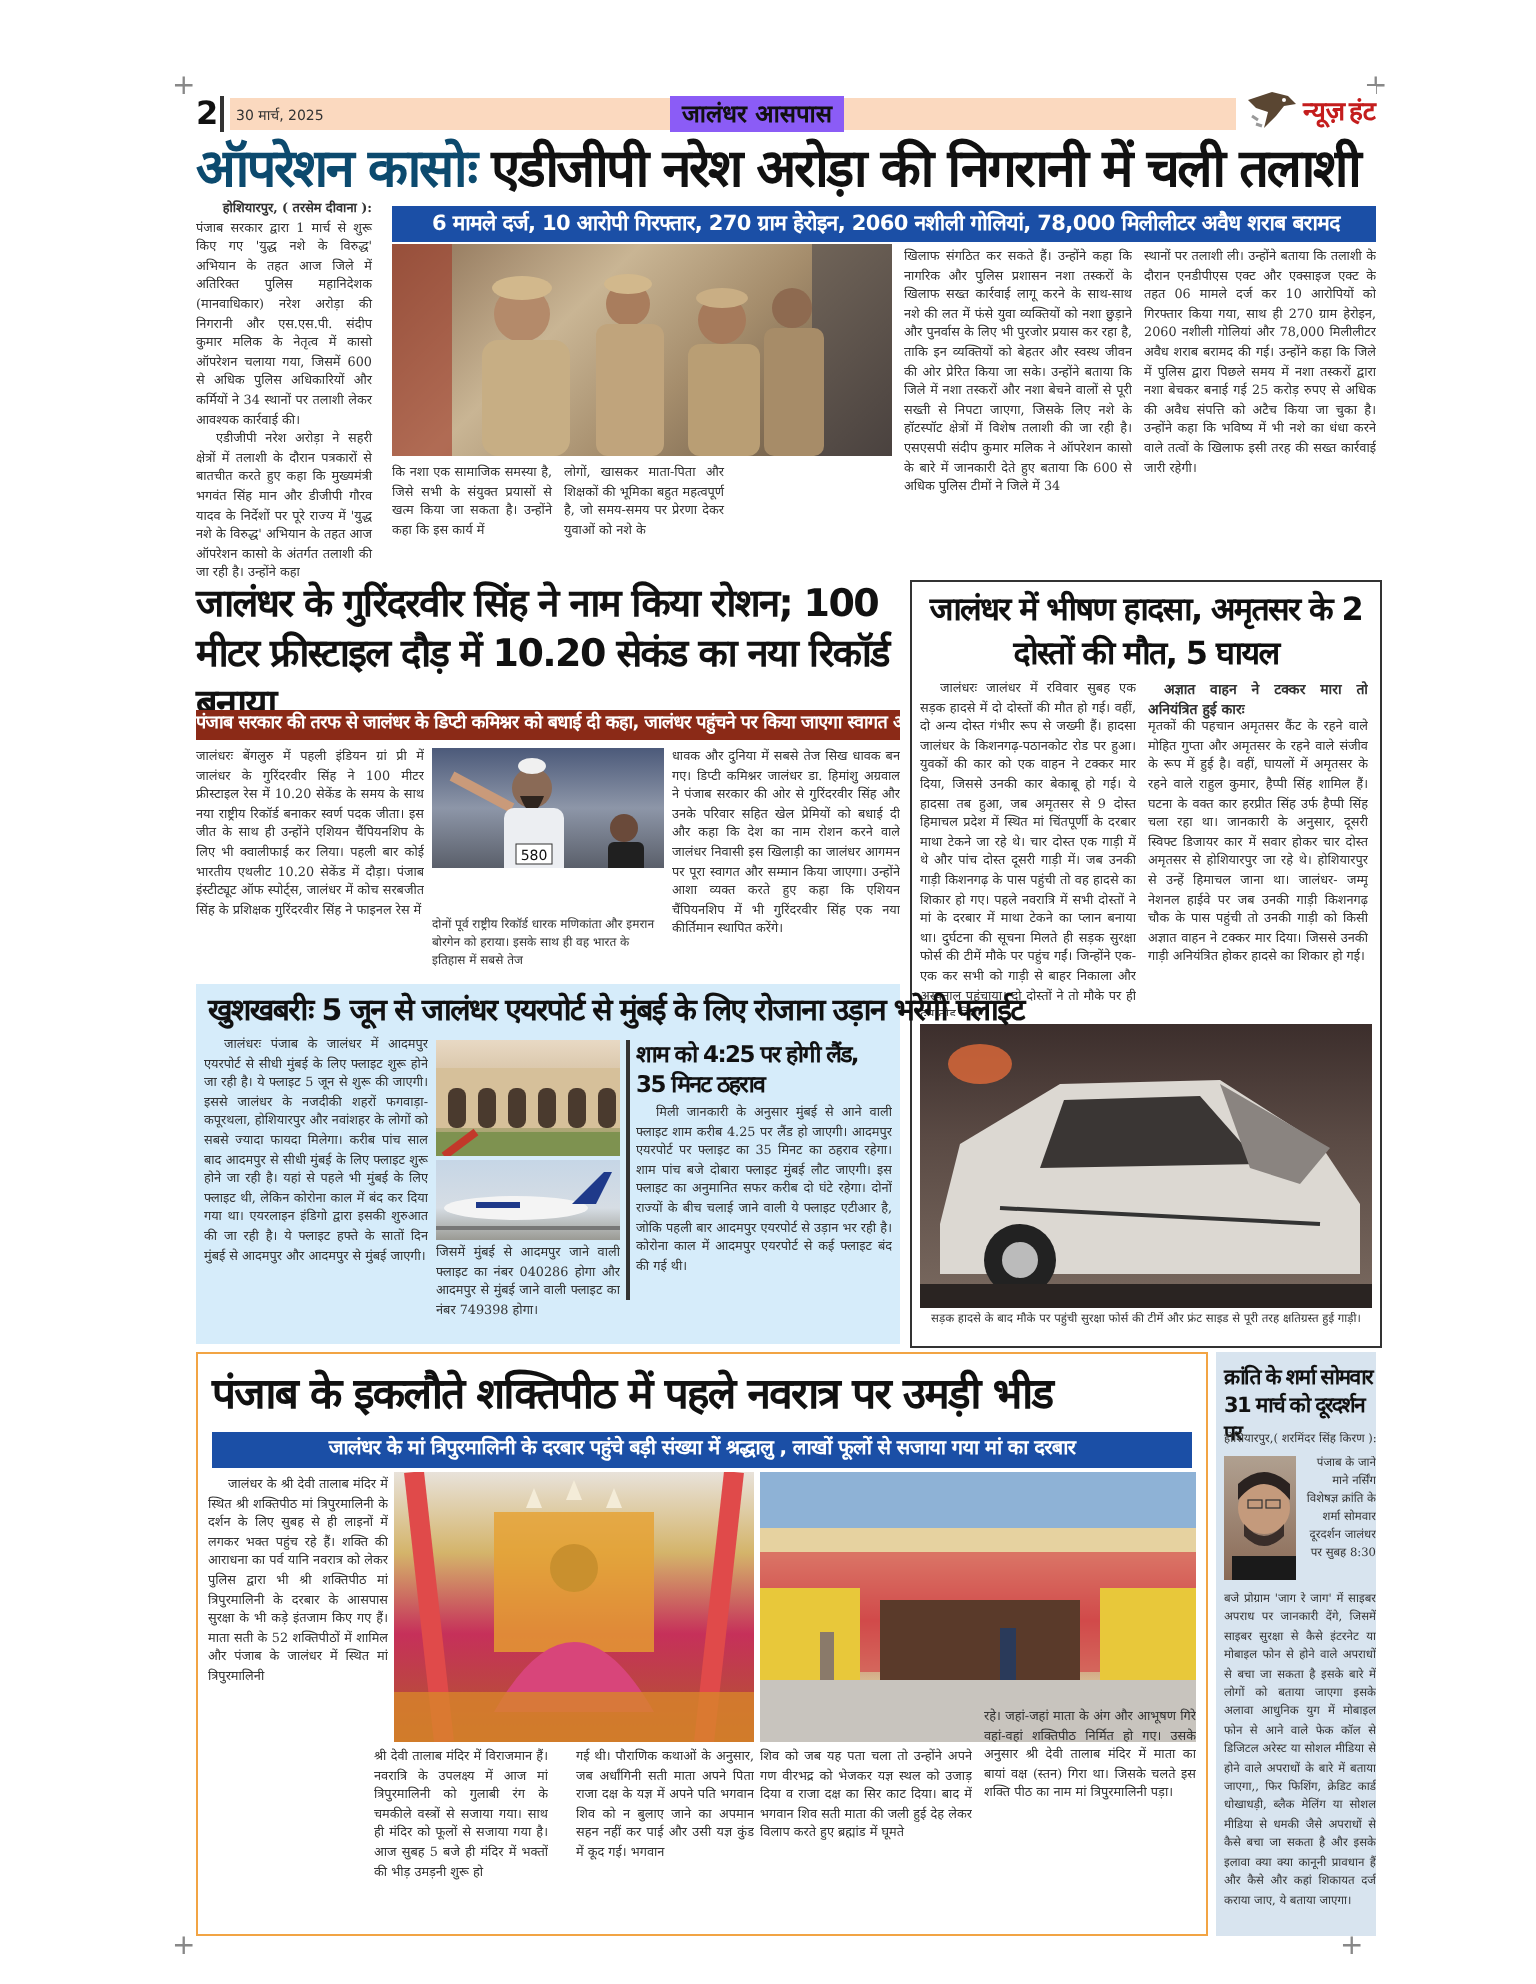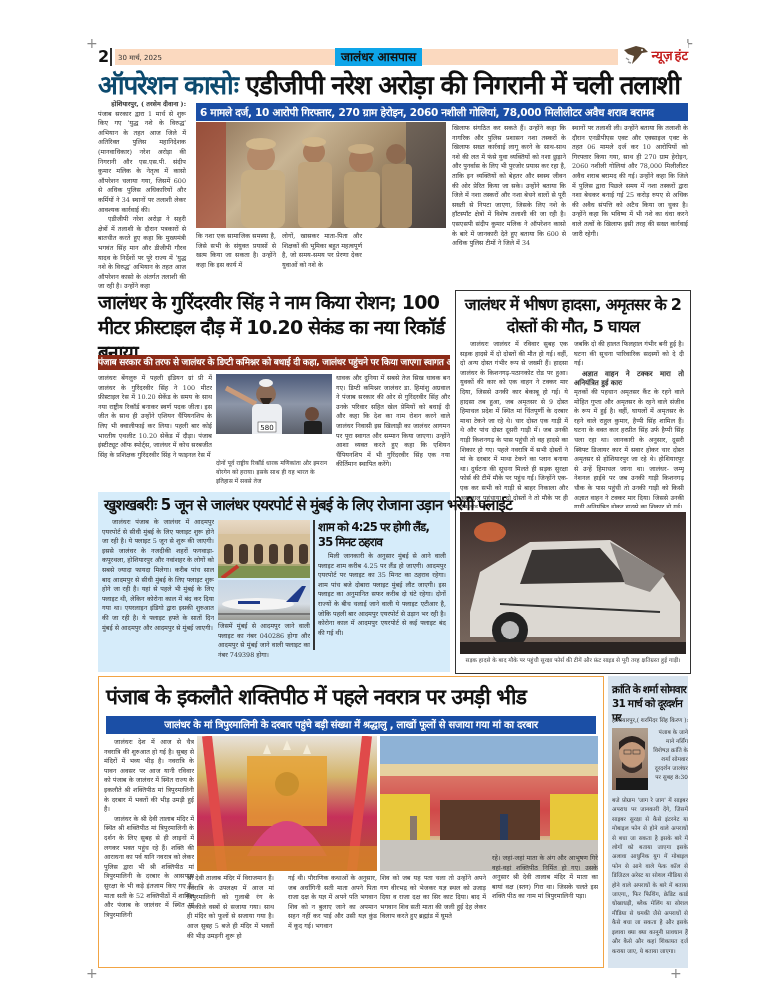--- a/index.html
+++ b/index.html
@@ -4,30 +4,30 @@
 <style>
 *{box-sizing:border-box;margin:0;padding:0}
 body{width:768px;height:992px;background:#fff;font-family:"DejaVu Serif",serif;color:#222;position:relative;overflow:hidden}
 .abs{position:absolute}
 .crop{position:absolute;color:#888;font-size:14px;font-family:"DejaVu Sans",sans-serif;line-height:1}
 
 .hdr{left:98px;top:48px;width:590px;height:18px;display:flex;align-items:center}
 .pgno{font-family:"DejaVu Sans",sans-serif;font-weight:bold;font-size:16px;color:#111;width:14px;border-right:2px solid #333;height:18px;line-height:18px}
 .hbar{flex:1;height:16px;background:#fbd9bf;display:flex;align-items:center;margin-left:3px;position:relative}
 .hdate{font-size:7px;color:#333;padding-left:3px;font-family:"DejaVu Sans",sans-serif}
-.hsec{position:absolute;left:220px;top:-1px;background:#0ea5e9;padding:0 6px;height:18px;line-height:18px;font-family:"DejaVu Sans",sans-serif;font-weight:bold;font-size:12px;color:#111}
+.hsec{position:absolute;left:220px;top:-1px;background:#8b5cf6;padding:0 6px;height:18px;line-height:18px;font-family:"DejaVu Sans",sans-serif;font-weight:bold;font-size:12px;color:#111}
 .logo{position:absolute;right:0;top:-6px;height:24px;background:#fff;padding-left:4px;display:flex;align-items:center;gap:2px;font-family:"DejaVu Sans",sans-serif;font-weight:bold;font-size:13px}
 .logo .l1{color:#c41d1d}.logo .l2{color:#c41d1d}
 .bird{width:28px;height:22px;position:relative}
 
 .h1{left:98px;top:68px;width:590px;font-family:"DejaVu Sans",sans-serif;font-weight:bold;font-size:26px;line-height:34px;color:#111;white-space:nowrap;letter-spacing:-1.2px}
 .h1 .pink{color:#0c4a6e}
 .body{font-size:6.4px;line-height:9.6px;color:#333;text-align:justify}
 .byline{font-weight:bold}
-.subbar{background:#1b4fa6;color:#fff;font-family:"DejaVu Sans",sans-serif;font-weight:bold;font-size:10.5px;height:18px;line-height:18px;white-space:nowrap;overflow:hidden;padding-left:4px;letter-spacing:-0.3px}
+.subbar{background:#1b4fa6;color:#fff;font-family:"DejaVu Sans",sans-serif;font-weight:bold;font-size:10.5px;height:18px;line-height:18px;white-space:nowrap;overflow:hidden;padding-left:20px;letter-spacing:-0.3px}
 .photo{position:absolute;overflow:hidden}
 .h2{font-family:"DejaVu Sans",sans-serif;font-weight:bold;color:#111;letter-spacing:-0.8px}
 .redbar{background:#8b2a17;color:#fff;font-family:"DejaVu Sans",sans-serif;font-weight:bold;font-size:9px;height:15px;line-height:15px;white-space:nowrap;overflow:hidden;text-align:center;letter-spacing:-0.3px}
 .caption{font-size:6px;line-height:9px;color:#333}
 </style>
 </head>
 <body>
 
 <div class="crop" style="left:86px;top:36px">+</div>
 <div class="crop" style="left:682px;top:36px">+</div>
@@ -104,21 +104,20 @@
     <rect x="88" y="47" width="18" height="30" rx="3" fill="#202020"></rect>
   </svg>
 </div>
 <div class="abs caption" style="left:216px;top:458px;width:116px">दोनों पूर्व राष्ट्रीय रिकॉर्ड धारक मणिकांता और इमरान बोरगेन को हराया। इसके साथ ही वह भारत के इतिहास में सबसे तेज</div>
 <div class="abs body" style="left:336px;top:374px;width:114px;height:112px;overflow:hidden">धावक और दुनिया में सबसे तेज सिख धावक बन गए। डिप्टी कमिश्नर जालंधर डा. हिमांशु अग्रवाल ने पंजाब सरकार की ओर से गुरिंदरवीर सिंह और उनके परिवार सहित खेल प्रेमियों को बधाई दी और कहा कि देश का नाम रोशन करने वाले जालंधर निवासी इस खिलाड़ी का जालंधर आगमन पर पूरा स्वागत और सम्मान किया जाएगा। उन्होंने आशा व्यक्त करते हुए कहा कि एशियन चैंपियनशिप में भी गुरिंदरवीर सिंह एक नया कीर्तिमान स्थापित करेंगे।</div>
 
 <div class="abs" style="left:455px;top:290px;width:236px;height:384px;border:1.5px solid #333"></div>
 <div class="abs h2" style="left:462px;top:294px;width:222px;font-size:16px;line-height:22px;text-align:center">जालंधर में भीषण हादसा, अमृतसर के 2 दोस्तों की मौत, 5 घायल</div>
 <div class="abs body" style="left:460px;top:340px;width:108px;height:168px;overflow:hidden;text-indent:10px">जालंधरः जालंधर में रविवार सुबह एक सड़क हादसे में दो दोस्तों की मौत हो गई। वहीं, दो अन्य दोस्त गंभीर रूप से जख्मी हैं। हादसा जालंधर के किशनगढ़-पठानकोट रोड पर हुआ। युवकों की कार को एक वाहन ने टक्कर मार दिया, जिससे उनकी कार बेकाबू हो गई। ये हादसा तब हुआ, जब अमृतसर से 9 दोस्त हिमाचल प्रदेश में स्थित मां चिंतपूर्णी के दरबार माथा टेकने जा रहे थे। चार दोस्त एक गाड़ी में थे और पांच दोस्त दूसरी गाड़ी में। जब उनकी गाड़ी किशनगढ़ के पास पहुंची तो वह हादसे का शिकार हो गए। पहले नवरात्रि में सभी दोस्तों ने मां के दरबार में माथा टेकने का प्लान बनाया था। दुर्घटना की सूचना मिलते ही सड़क सुरक्षा फोर्स की टीमें मौके पर पहुंच गईं। जिन्होंने एक-एक कर सभी को गाड़ी से बाहर निकाला और अस्पताल पहुंचाया। दो दोस्तों ने तो मौके पर ही दम तोड़ दिया,</div>
 <div class="abs body" style="left:574px;top:340px;width:110px;height:168px;overflow:hidden">
-  <div>जबकि दो की हालत फिलहाल गंभीर बनी हुई है। घटना की सूचना पारिवारिक सदस्यों को दे दी गई।</div>
   <div style="font-weight:bold;font-size:7px;text-indent:8px">अज्ञात वाहन ने टक्कर मारा तो अनियंत्रित हुई कारः</div>
   <div>मृतकों की पहचान अमृतसर कैंट के रहने वाले मोहित गुप्ता और अमृतसर के रहने वाले संजीव के रूप में हुई है। वहीं, घायलों में अमृतसर के रहने वाले राहुल कुमार, हैप्पी सिंह शामिल हैं। घटना के वक्त कार हरप्रीत सिंह उर्फ हैप्पी सिंह चला रहा था। जानकारी के अनुसार, दूसरी स्विफ्ट डिजायर कार में सवार होकर चार दोस्त अमृतसर से होशियारपुर जा रहे थे। होशियारपुर से उन्हें हिमाचल जाना था। जालंधर- जम्मू नेशनल हाईवे पर जब उनकी गाड़ी किशनगढ़ चौक के पास पहुंची तो उनकी गाड़ी को किसी अज्ञात वाहन ने टक्कर मार दिया। जिससे उनकी गाड़ी अनियंत्रित होकर हादसे का शिकार हो गई।</div>
 </div>
 <div class="photo" style="left:460px;top:512px;width:226px;height:142px;background:linear-gradient(180deg,#3c2e2c 0%,#5a4a44 40%,#7a6a60 100%)">
   <svg width="226" height="142" viewBox="0 0 226 142">
     <ellipse cx="30" cy="20" rx="16" ry="10" fill="#e06a3a" opacity="0.8"></ellipse>
     <path d="M10 100 L20 60 L70 30 L150 28 L200 60 L220 90 L220 125 L10 125 Z" fill="#dcd8d2"></path>
     <path d="M72 38 L140 36 L170 70 L60 72 Z" fill="#3a3634"></path>
     <path d="M150 30 L205 62 L190 80 L165 72 Z" fill="#8a8480"></path>
     <circle cx="50" cy="118" r="18" fill="#222"></circle>
@@ -157,21 +156,20 @@
 </div>
 <div class="abs body" style="left:218px;top:622px;width:92px;height:48px;overflow:hidden">जिसमें मुंबई से आदमपुर जाने वाली फ्लाइट का नंबर 040286 होगा और आदमपुर से मुंबई जाने वाली फ्लाइट का नंबर 749398 होगा।</div>
 <div class="abs" style="left:313px;top:520px;width:1.5px;height:130px;background:#333"></div>
 <div class="abs h2" style="left:318px;top:520px;width:128px;font-size:11.5px;line-height:15px">शाम को 4:25 पर होगी लैंड, 35 मिनट ठहराव</div>
 <div class="abs body" style="left:318px;top:552px;width:128px;height:114px;overflow:hidden;text-indent:10px">मिली जानकारी के अनुसार मुंबई से आने वाली फ्लाइट शाम करीब 4.25 पर लैंड हो जाएगी। आदमपुर एयरपोर्ट पर फ्लाइट का 35 मिनट का ठहराव रहेगा। शाम पांच बजे दोबारा फ्लाइट मुंबई लौट जाएगी। इस फ्लाइट का अनुमानित सफर करीब दो घंटे रहेगा। दोनों राज्यों के बीच चलाई जाने वाली ये फ्लाइट एटीआर है, जोकि पहली बार आदमपुर एयरपोर्ट से उड़ान भर रही है। कोरोना काल में आदमपुर एयरपोर्ट से कई फ्लाइट बंद की गई थी।</div>
 
 <div class="abs" style="left:98px;top:676px;width:506px;height:292px;border:1.5px solid #f2a444"></div>
 <div class="abs h2" style="left:106px;top:682px;width:490px;font-size:21px;line-height:30px;white-space:nowrap">पंजाब के इकलौते शक्तिपीठ में पहले नवरात्र पर उमड़ी भीड</div>
 <div class="abs subbar" style="left:106px;top:716px;width:490px;font-size:10px;text-align:center;padding-left:0">जालंधर के मां त्रिपुरमालिनी के दरबार पहुंचे बड़ी संख्या में श्रद्धालु , लाखों फूलों से सजाया गया मां का दरबार</div>
 <div class="abs body" style="left:104px;top:738px;width:90px;height:222px;overflow:hidden">
-  <div style="text-indent:10px">जालंधरः देश में आज से चैत्र नवरात्रि की शुरुआत हो गई है। सुबह से मंदिरों में भव्य भीड़ है। नवरात्रि के पावन अवसर पर आज यानी रविवार को पंजाब के जालंधर में स्थित राज्य के इकलौते श्री शक्तिपीठ मां त्रिपुरमालिनी के दरबार में भक्तों की भीड़ उमड़ी हुई है।</div>
   <div style="text-indent:10px">जालंधर के श्री देवी तालाब मंदिर में स्थित श्री शक्तिपीठ मां त्रिपुरमालिनी के दर्शन के लिए सुबह से ही लाइनों में लगकर भक्त पहुंच रहे हैं। शक्ति की आराधना का पर्व यानि नवरात्र को लेकर पुलिस द्वारा भी श्री शक्तिपीठ मां त्रिपुरमालिनी के दरबार के आसपास सुरक्षा के भी कड़े इंतजाम किए गए हैं। माता सती के 52 शक्तिपीठों में शामिल और पंजाब के जालंधर में स्थित मां त्रिपुरमालिनी</div>
 </div>
 <div class="photo" style="left:197px;top:736px;width:180px;height:135px;background:linear-gradient(180deg,#e8e2da 0%,#d4b46a 30%,#c6305a 60%,#b25a2a 100%)">
   <svg width="180" height="135" viewBox="0 0 180 135">
     <rect x="50" y="20" width="80" height="70" fill="#e6a030" opacity="0.8"></rect>
     <circle cx="90" cy="48" r="12" fill="#c9902e"></circle>
     <path d="M50 120 Q90 50 130 120 Z" fill="#d8457a"></path>
     <path d="M10 0 L25 135" stroke="#e04a4a" stroke-width="10"></path>
     <path d="M170 0 L155 135" stroke="#e04a4a" stroke-width="10"></path>
     <rect x="0" y="110" width="180" height="25" fill="#d8842a" opacity="0.8"></rect>

